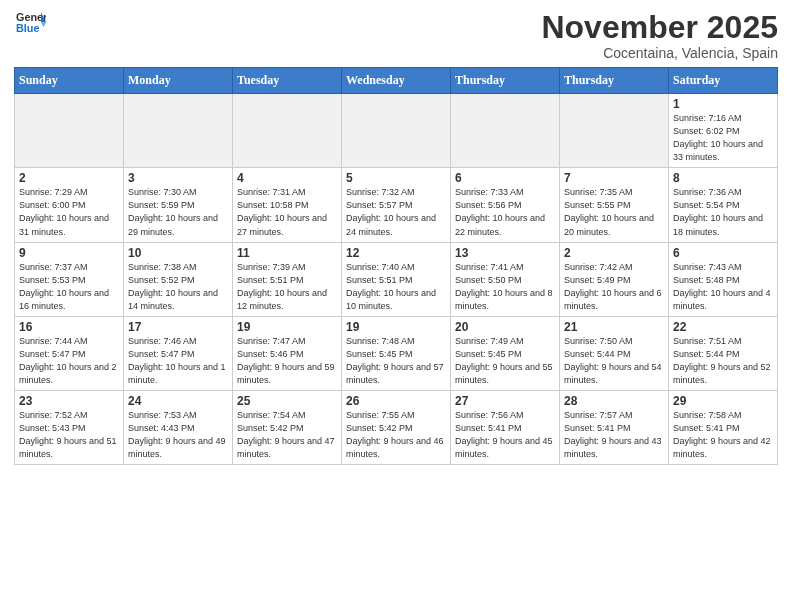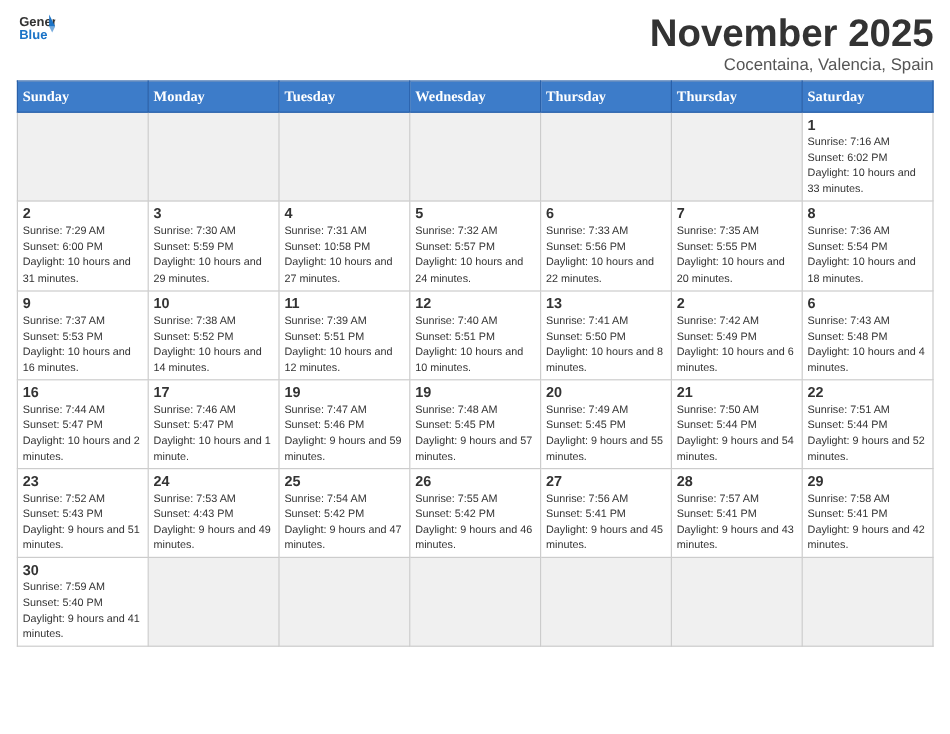--- a/index.html
+++ b/index.html
@@ -336,30 +336,15 @@
 and 43 minutes.</div>
           </td>
           <td>
             <span class="day-num">29</span>
             <div class="day-info">Sunrise: 7:58 AM
 Sunset: 5:41 PM
 Daylight: 9 hours
 and 42 minutes.</div>
           </td>
         </tr>
-        <tr>
-          <td>
-            <span class="day-num">30</span>
-            <div class="day-info">Sunrise: 7:59 AM
-Sunset: 5:40 PM
-Daylight: 9 hours
-and 41 minutes.</div>
-          </td>
-          <td class="empty"></td>
-          <td class="empty"></td>
-          <td class="empty"></td>
-          <td class="empty"></td>
-          <td class="empty"></td>
-          <td class="empty"></td>
-        </tr>
       </tbody>
   </table>
 </div>
 
 </body></html>

